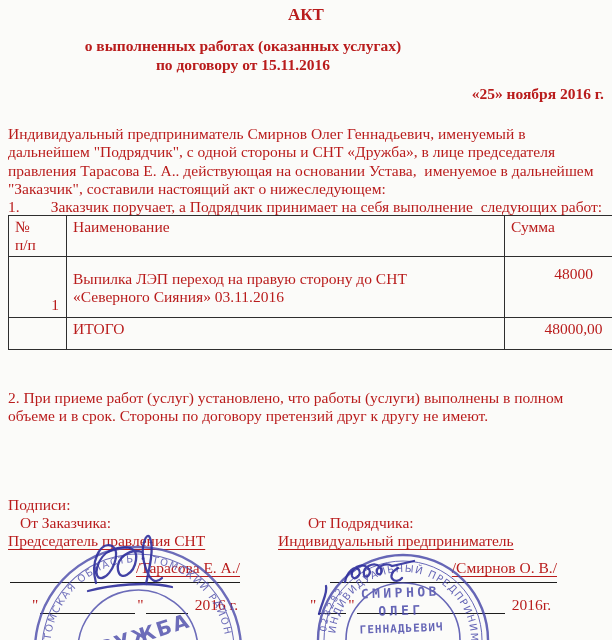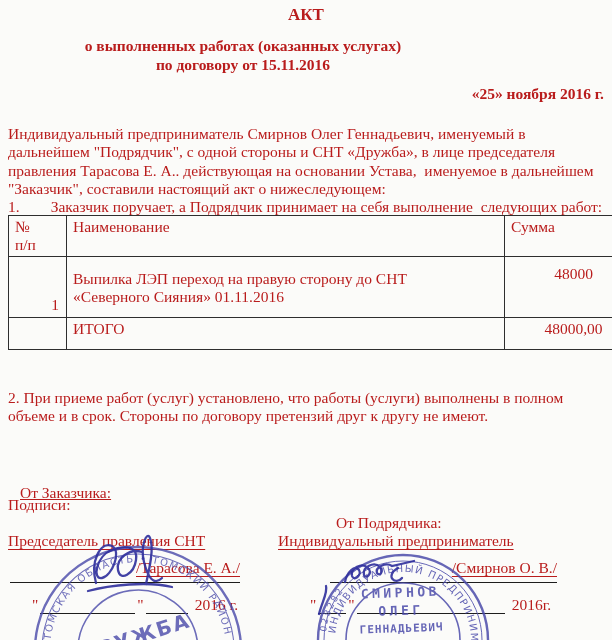--- a/index.html
+++ b/index.html
@@ -28,22 +28,22 @@
   td.c-sum{width:125px;text-align:center;}
   tr.hdr td{height:27px;}
   tr.r1 td{height:45px;}
   tr.r1 td.c-num{vertical-align:bottom;text-align:right;padding-right:7px;padding-bottom:3px;}
   tr.r1 td.c-name{padding-top:13px;}
   tr.r1 td.c-sum{padding-top:8px;}
   tr.tot td{height:27px;}
   .clause2{top:389px;left:8px;width:600px;}
   .clause3{top:448px;left:8px;width:600px;}
   .sig-label{top:496px;left:8px;}
-  .party-left{top:484px;left:20px;text-decoration:underline;}
-  .party-right{top:514px;left:308px;margin-left:28px;}
+  .party-left{top:514px;left:20px;}
+  .party-right{top:514px;left:308px;}
   .role{text-decoration:underline;text-underline-offset:3px;}
   .role-left{top:532px;left:8px;}
   .role-right{top:532px;left:278px;}
   .nameline{height:23px;border-bottom:1.3px solid #1d1d1d;text-align:right;}
   .nameline span{text-decoration:underline;text-underline-offset:3px;}
   .name-left{top:559px;left:10px;width:230px;}
   .name-right{top:559px;left:330px;width:227px;}
   .dateline{height:19px;}
   .date-left{top:596px;left:30px;}
   .date-right{top:596px;left:308px;}
@@ -78,21 +78,21 @@
     <tbody>
       <tr class="hdr">
         <td class="c-num pre">№
 п/п</td>
         <td class="c-name">Наименование</td>
         <td class="c-sum" style="text-align:left;">Сумма</td>
       </tr>
       <tr class="r1">
         <td class="c-num">1</td>
         <td class="c-name pre">Выпилка ЛЭП переход на правую сторону до СНТ
-«Северного Сияния» 01.11.2016</td>
+«Северного Сияния» 03.11.2016</td>
         <td class="c-sum">48000</td>
       </tr>
       <tr class="tot">
         <td class="c-num"></td>
         <td class="c-name">ИТОГО</td>
         <td class="c-sum">48000,00</td>
       </tr>
     </tbody>
   </table>
 

